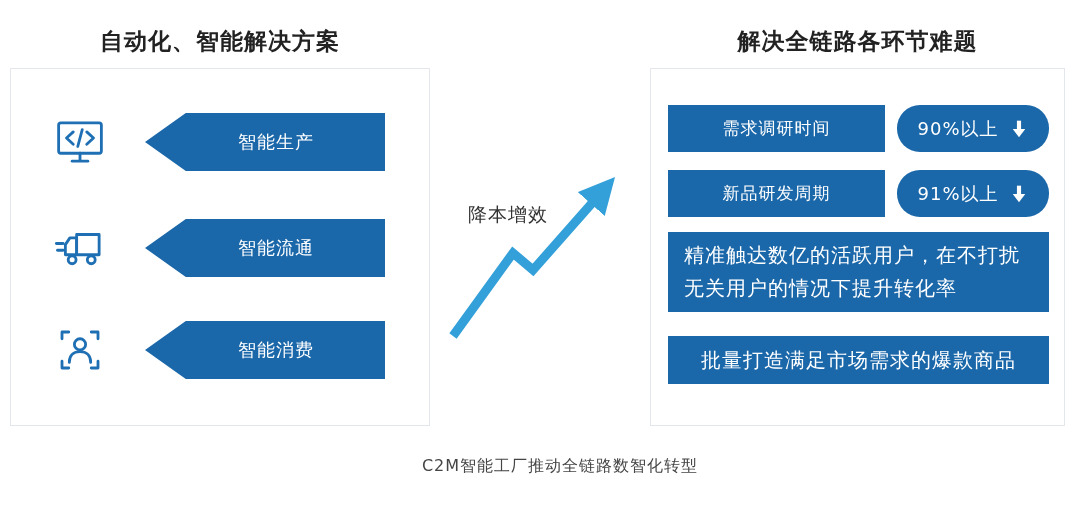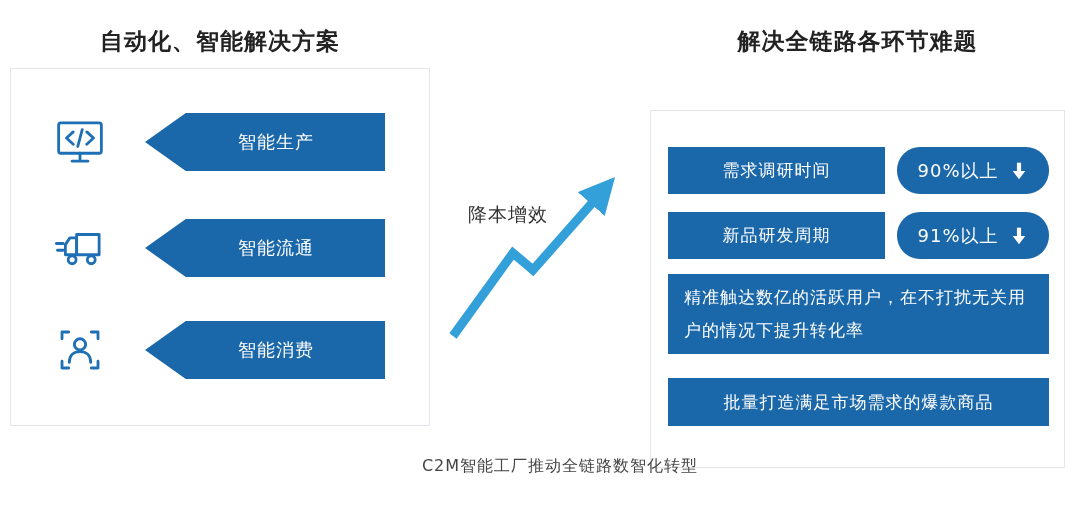--- a/index.html
+++ b/index.html
@@ -5,42 +5,42 @@
   html,body{margin:0;padding:0;background:#ffffff;}
   body{font-family:"DejaVu Sans","Liberation Sans",sans-serif;}
   .canvas{position:relative;width:1080px;height:506px;background:#ffffff;overflow:hidden;}
 
   .panel-title{position:absolute;top:26px;font-size:23px;font-weight:700;color:#222;text-align:center;letter-spacing:1px;}
   .panel-title.left{left:10px;width:420px;}
   .panel-title.right{left:650px;width:415px;}
 
   .panel{position:absolute;top:68px;height:358px;border:1px solid #e3e6ea;background:#fff;box-sizing:border-box;}
   .panel.left{left:10px;width:420px;padding-left:14px;}
-  .panel.right{left:650px;width:415px;margin-top:42px;}
+  .panel.right{left:650px;width:415px;}
 
   .item-row{position:absolute;left:0;width:100%;height:58px;}
   .item-row .icon{position:absolute;left:42px;top:2px;width:54px;height:54px;}
   .item-row .icon svg{width:100%;height:100%;}
   .banner{position:absolute;left:134px;top:0;width:240px;height:58px;background:#1a67a9;
           clip-path:polygon(0 50%,17% 0,100% 0,100% 100%,17% 100%);
           display:flex;align-items:center;justify-content:center;padding-left:22px;box-sizing:border-box;
           color:#fff;font-size:18px;letter-spacing:1px;}
 
   .mid-label{position:absolute;left:468px;top:202px;font-size:19px;color:#333;font-weight:500;letter-spacing:1px;}
   .growth-arrow{position:absolute;left:443px;top:148px;width:200px;height:200px;}
 
   .metric-row{position:absolute;height:47px;}
   .metric-label{position:absolute;left:17px;top:0;width:217px;height:47px;background:#1a67a9;color:#fff;
                 display:flex;align-items:center;justify-content:center;font-size:17px;letter-spacing:1px;}
   .metric-value{position:absolute;left:246px;top:0;width:152px;height:47px;background:#1a67a9;color:#fff;
                 display:flex;align-items:center;justify-content:center;gap:10px;font-size:18px;letter-spacing:1px;border-radius:23px;}
   .metric-value svg{width:20px;height:20px;flex:0 0 auto;}
 
   .highlight{position:absolute;left:17px;width:381px;background:#1a67a9;color:#fff;box-sizing:border-box;
-             font-size:17px;letter-spacing:1px;}
+             font-size:20px;letter-spacing:1px;}
   .highlight.multiline{top:163px;height:80px;display:flex;align-items:center;padding:0 16px;line-height:33px;text-align:left;}
   .highlight.single{top:267px;height:48px;display:flex;align-items:center;justify-content:center;text-align:center;}
 
   .caption{position:absolute;left:0;top:456px;width:1080px;text-align:center;font-size:16px;color:#444;letter-spacing:1px;margin-left:20px;}
 
   .icon-stroke{fill:none;stroke:#1e6fb3;stroke-width:2.5;stroke-linecap:round;stroke-linejoin:round;}
 </style>
 </head>
 <body>
 

